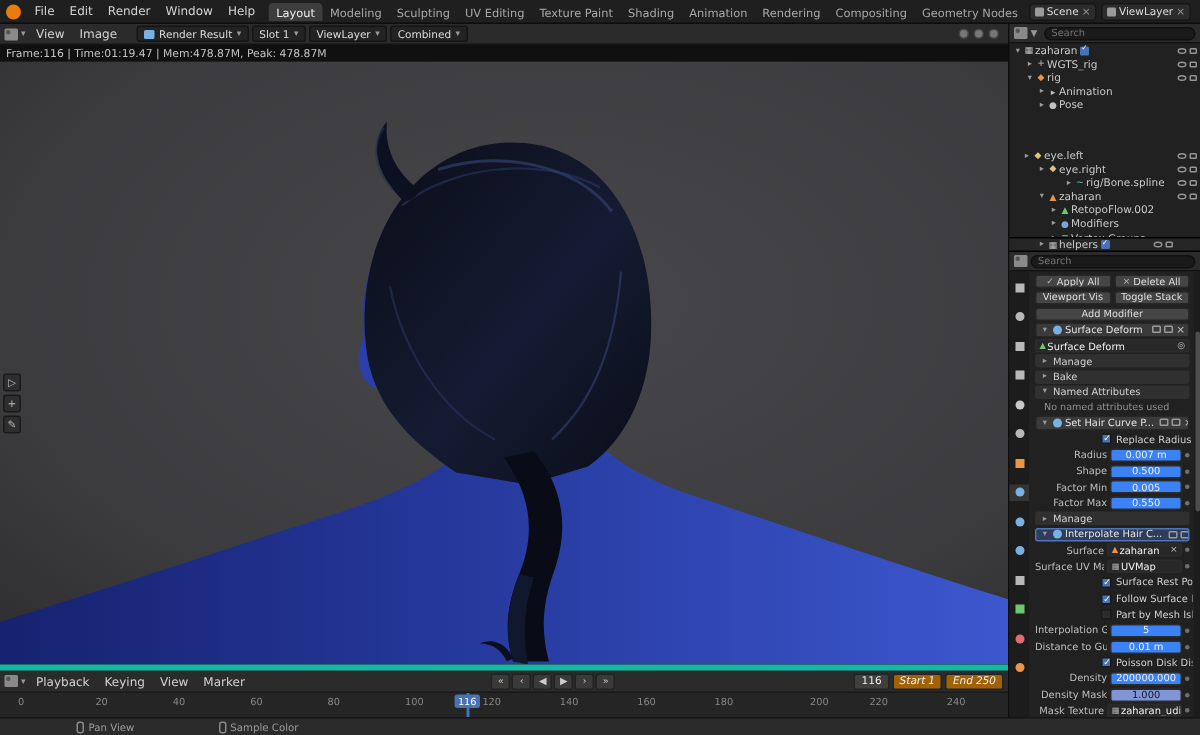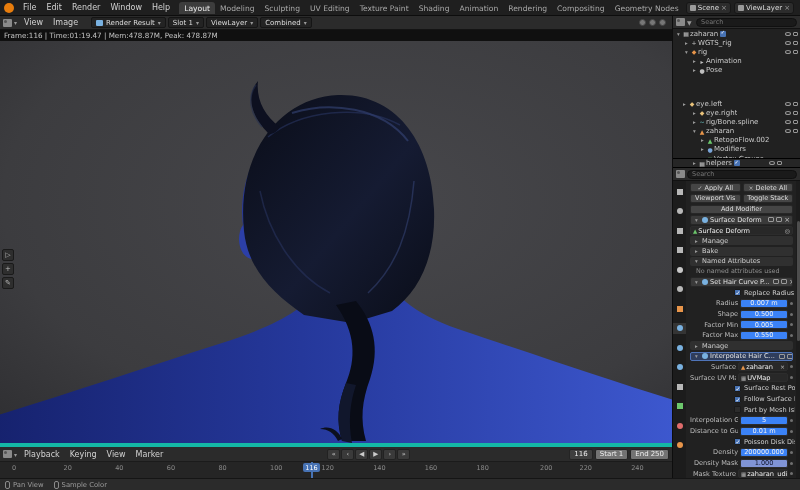--- a/index.html
+++ b/index.html
@@ -44,32 +44,32 @@
 
   
   .timeline { position:absolute; left:0; top:443px; width:672px; height:35px; background:#2b2b2b; border-top:4px solid #14b8a6; }
   .tl-header { height:14px; display:flex; align-items:center; padding:0 3px; gap:2px; }
   .tl-spacer { flex:1; }
   .transport { display:flex; gap:1px; }
   .tp-btn { width:13px; height:11px; background:#3a3a3a; border:1px solid #222; border-radius:2px;
             color:#ccc; font-size:6.5px; display:flex; align-items:center; justify-content:center; }
   .tl-field { display:flex; align-items:center; gap:2px; background:#3f3f3f; border:1px solid #242424;
               border-radius:2px; height:11px; padding:0 4px; font-size:7px; color:#eee; white-space:nowrap; }
-  .tl-field.range { background:#737373; }
+  .tl-field.range { background:#a16207;font-style:italic; }
   .tl-ruler { position:relative; height:20px; background:#252525; border-top:1px solid #1b1b1b; overflow:hidden; }
   .tick { position:absolute; top:2px; font-size:6.5px; color:#8a8a8a; }
   .playhead-line { position:absolute; top:0; bottom:0; width:2px; background:#4772b3; }
   .playhead-chip { position:absolute; top:1px; height:9px; min-width:16px; padding:0 2px; background:#4772b3;
                    border-radius:2px; color:#fff; font-size:6.5px; display:flex; align-items:center; justify-content:center; }
 
   
   .statusbar { position:absolute; left:0; top:478px; width:800px; height:12px; background:#2b2b2b;
                border-top:1px solid #151515; display:flex; align-items:center; padding:0 5px; gap:10px;
                font-size:6.8px; color:#9b9b9b; }
-  .hint { display:flex; align-items:center; gap:3px; }
+  .hint { display:flex; align-items:center; gap:3px;margin-left:46px; }
   .mouse-ic { width:5px; height:8px; border:1px solid #8a8a8a; border-radius:2px; }
   .sb-stats { margin-left:auto; white-space:nowrap; }
 
   
   .right-panel { position:absolute; left:672px; top:16px; width:128px; height:462px; background:#212121; border-left:1px solid #0d0d0d; }
   .panel-hdr-row { height:13px; background:#2b2b2b; border-bottom:1px solid #121212; display:flex; align-items:center; gap:2px; padding:0 3px; }
   .search-box { flex:1; min-width:0; background:#1a1a1a; border:1px solid #101010; border-radius:6px;
                 height:9px; color:#aaa; font-size:6.5px; padding:0 4px; font-family:"DejaVu Sans",sans-serif; }
   .filter-ic { width:7px; height:7px; color:#999; font-size:6px; line-height:7px; }
 
@@ -354,21 +354,21 @@
         <span class="tgl-cam"></span>
       </div>
       <div class="ol-row" style="padding-left: 18px;">
         <span class="ol-exp">▸</span>
         <span class="ol-ic" style="color: rgb(232, 194, 122);">◆</span>
         <span class="ol-label">eye.right</span>
         <span class="ol-sp"></span>
         <span class="tgl-eye"></span>
         <span class="tgl-cam"></span>
       </div>
-      <div class="ol-row" style="padding-left: 18px;">
+      <div class="ol-row" style="padding-left: 36px;">
         <span class="ol-exp">▸</span>
         <span class="ol-ic" style="color: rgb(108, 199, 199);">~</span>
         <span class="ol-label">rig/Bone.spline</span>
         <span class="ol-sp"></span>
         <span class="tgl-eye"></span>
         <span class="tgl-cam"></span>
       </div>
       <div class="ol-row" style="padding-left: 18px;">
         <span class="ol-exp">▾</span>
         <span class="ol-ic" style="color: rgb(232, 149, 74);">▲</span>

